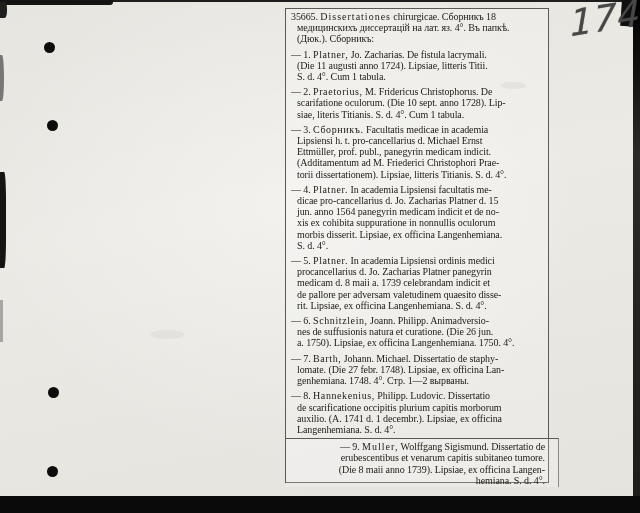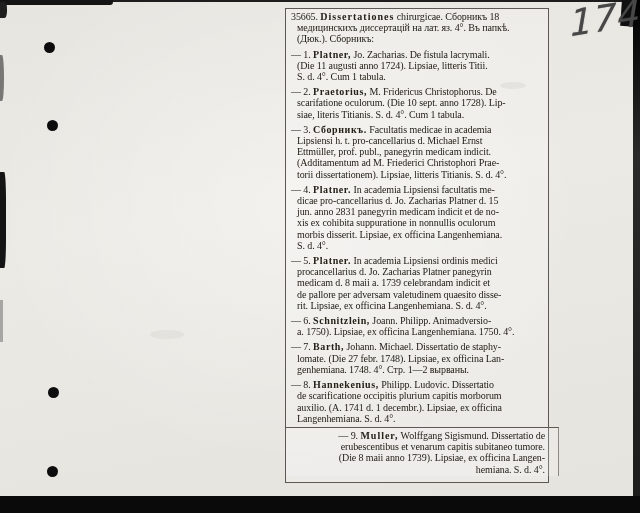--- a/index.html
+++ b/index.html
@@ -57,21 +57,21 @@
     background: rgba(255,255,255,0.22);
     padding:2px 4px 0 5px;
     font-size:10px;
     line-height:11.2px;
     letter-spacing:-0.1px;
   }
   .entry { margin-top:4px; }
   .entries-main > .entry:first-child { margin-top:0; }
   .line { white-space:nowrap; padding-left:6px; }
   .first-line { padding-left:0; }
-  .author { font-weight:bold; letter-spacing:0.6px; }
+  .author { font-weight:normal; letter-spacing:0.6px; }
   .entry:first-child .author { letter-spacing:1px; }
 
   
   .entry9-wrap {
     margin:3px -15px 0 -5px;
     padding:2px 13px 0 5px;
     border-top:1px solid #5c5955;
     border-right:1px solid #8d8a86;
     min-height:46px;
     background: rgba(255,255,255,0.18);
@@ -126,34 +126,35 @@
         <div class="entry">
     <div class="line first-line"><span class="num">— 3. </span><span class="author">Сборникъ.</span><span class="rest"> Facultatis medicae in academia</span></div>
   <div class="line">Lipsiensi h. t. pro-cancellarius d. Michael Ernst</div>
           <div class="line">Ettmüller, prof. publ., panegyrin medicam indicit.</div>
           <div class="line">(Additamentum ad M. Friederici Christophori Prae-</div>
           <div class="line">torii dissertationem). Lipsiae, litteris Titianis. S. d. 4°.</div>
         </div>
         <div class="entry">
     <div class="line first-line"><span class="num">— 4. </span><span class="author">Platner.</span><span class="rest"> In academia Lipsiensi facultatis me-</span></div>
   <div class="line">dicae pro-cancellarius d. Jo. Zacharias Platner d. 15</div>
-          <div class="line">jun. anno 2831 panegyrin medicam indicit et de no-</div>
+          <div class="line">jun. anno 1564 panegyrin medicam indicit et de no-</div>
           <div class="line">xis ex cohibita suppuratione in nonnullis oculorum</div>
           <div class="line">morbis disserit. Lipsiae, ex officina Langenhemiana.</div>
           <div class="line">S. d. 4°.</div>
         </div>
         <div class="entry">
     <div class="line first-line"><span class="num">— 5. </span><span class="author">Platner.</span><span class="rest"> In academia Lipsiensi ordinis medici</span></div>
   <div class="line">procancellarius d. Jo. Zacharias Platner panegyrin</div>
           <div class="line">medicam d. 8 maii a. 1739 celebrandam indicit et</div>
           <div class="line">de pallore per adversam valetudinem quaesito disse-</div>
           <div class="line">rit. Lipsiae, ex officina Langenhemiana. S. d. 4°.</div>
         </div>
         <div class="entry">
     <div class="line first-line"><span class="num">— 6. </span><span class="author">Schnitzlein,</span><span class="rest"> Joann. Philipp. Animadversio-</span></div>
+  <div class="line">nes de suffusionis natura et curatione. (Die 26 jun.</div>
           <div class="line">a. 1750). Lipsiae, ex officina Langenhemiana. 1750. 4°.</div>
         </div>
         <div class="entry">
     <div class="line first-line"><span class="num">— 7. </span><span class="author">Barth,</span><span class="rest"> Johann. Michael. Dissertatio de staphy-</span></div>
   <div class="line">lomate. (Die 27 febr. 1748). Lipsiae, ex officina Lan-</div>
           <div class="line">genhemiana. 1748. 4°. Стр. 1—2 вырваны.</div>
         </div>
         <div class="entry">
     <div class="line first-line"><span class="num">— 8. </span><span class="author">Hannekenius,</span><span class="rest"> Philipp. Ludovic. Dissertatio</span></div>
   <div class="line">de scarificatione occipitis plurium capitis morborum</div>

